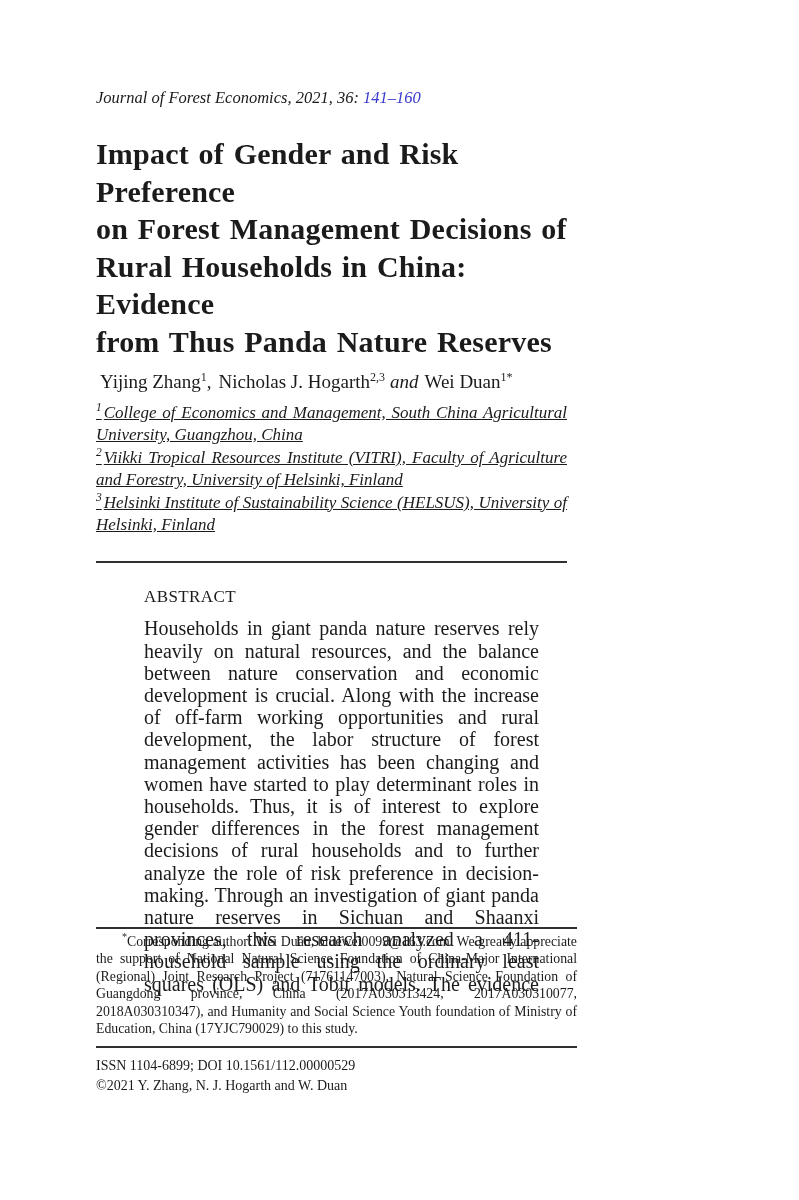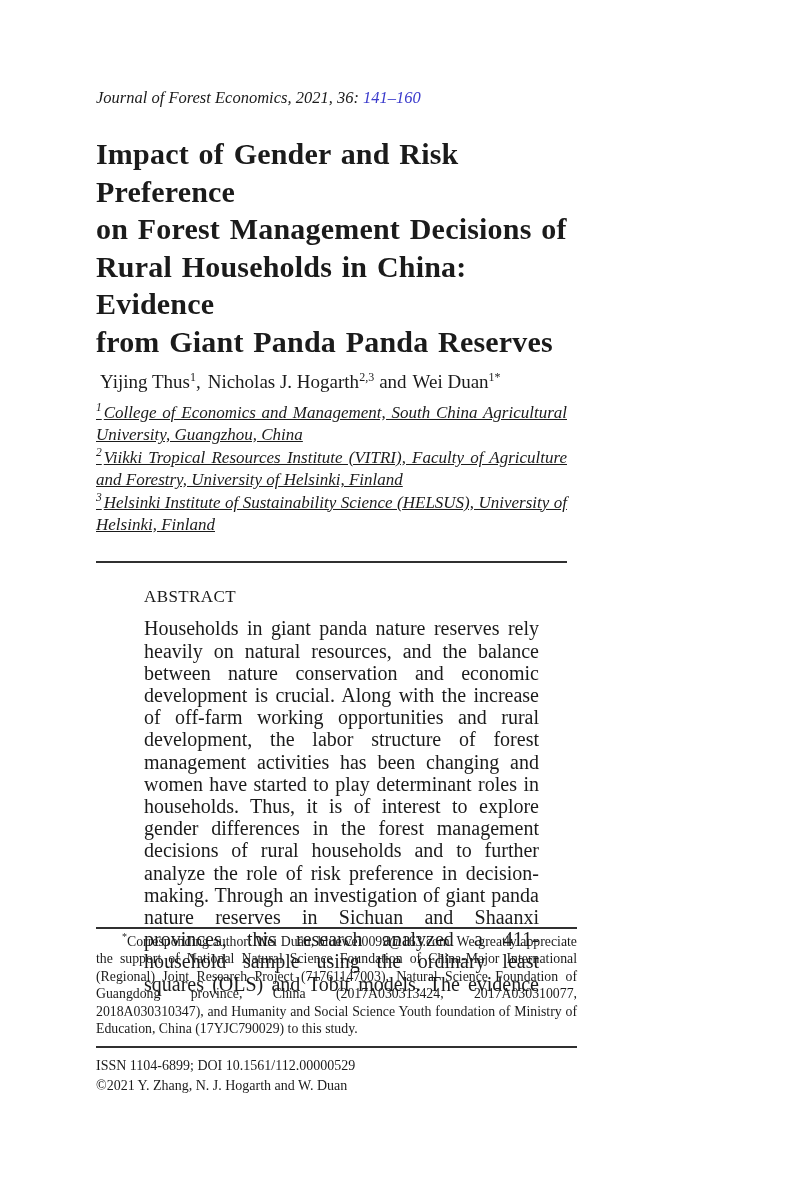--- a/index.html
+++ b/index.html
@@ -48,21 +48,21 @@
     margin-top: 10px;
     padding-left: 4px;
     font-size: 19px;
     line-height: 23px;
   }
   .authors-line sup {
     font-size: 12px;
     line-height: 0;
   }
   .author-sep-comma { margin-right: 7px; }
-  .author-sep-and { margin: 0 6px 0 5px; }
+  .author-sep-and { margin: 0 6px 0 5px; font-style: italic; }
   
   .affiliations {
     margin-top: 9px;
     font-size: 17px;
     font-style: italic;
     line-height: 22.4px;
     text-align: justify;
     text-decoration: underline;
   }
   .affiliation-item sup {
@@ -129,24 +129,24 @@
 
 <div class="page">
 
   <div class="journal-line">
     <span>Journal of Forest Economics, 2021, 36: </span><a href="#">141–160</a>
   </div>
 
   <h1 class="paper-title">Impact of Gender and Risk Preference
 on Forest Management Decisions of
 Rural Households in China: Evidence
-from Giant Panda Panda Reserves</h1>
+from Thus Panda Nature Reserves</h1>
 
   <div class="authors-line">
-    <span><span>Yijing Thus</span><sup>1</sup></span><span class="author-sep-comma">,</span><span><span>Nicholas J. Hogarth</span><sup>2,3</sup></span><span class="author-sep-and">and</span><span><span>Wei Duan</span><sup>1*</sup></span>
+    <span><span>Yijing Zhang</span><sup>1</sup></span><span class="author-sep-comma">,</span><span><span>Nicholas J. Hogarth</span><sup>2,3</sup></span><span class="author-sep-and">and</span><span><span>Wei Duan</span><sup>1*</sup></span>
   </div>
 
   <div class="affiliations">
     <div class="affiliation-item"><sup>1</sup><span>College of Economics and Management, South China Agricultural University, Guangzhou, China</span></div>
     <div class="affiliation-item"><sup>2</sup><span>Viikki Tropical Resources Institute (VITRI), Faculty of Agriculture and Forestry, University of Helsinki, Finland</span></div>
     <div class="affiliation-item"><sup>3</sup><span>Helsinki Institute of Sustainability Science (HELSUS), University of Helsinki, Finland</span></div>
   </div>
 
   <div class="top-rule"></div>
 

